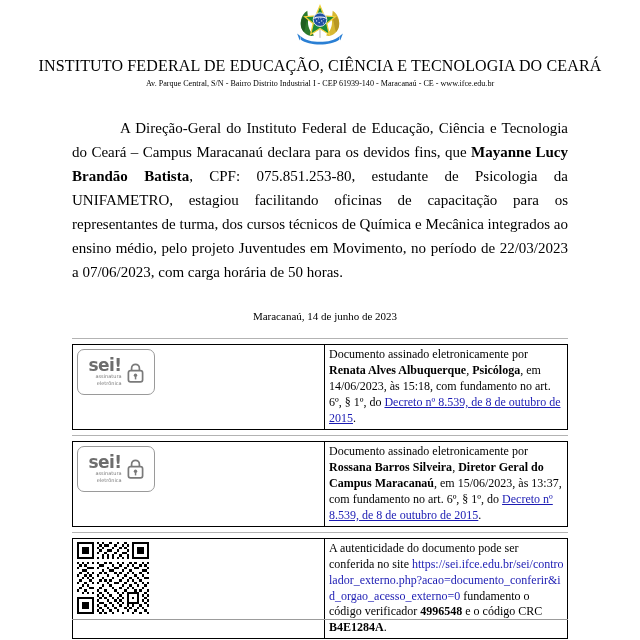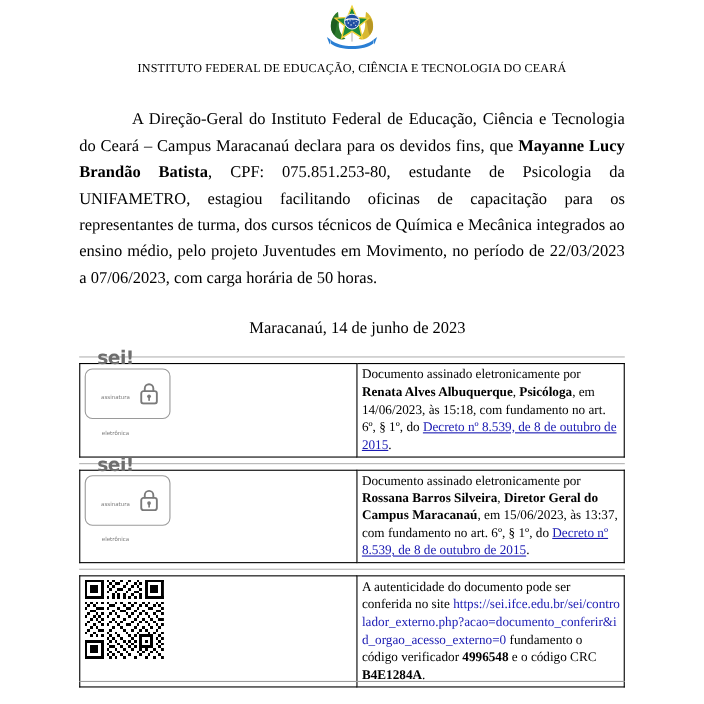--- a/index.html
+++ b/index.html
@@ -27,21 +27,21 @@
     text-align: center;
   }
   .brasao {
     display: block;
     margin: 0 auto;
     width: 52px;
     height: 44px;
   }
   .org-name {
     margin-top: 8px;
-    font-size: 11px;
+    font-size: 16px;
     letter-spacing: 0.15px;
     line-height: 1.25;
     white-space: nowrap;
   }
   .org-address {
     margin-top: 3px;
     font-size: 8.1px;
     line-height: 1.25;
     white-space: nowrap;
   }
@@ -66,21 +66,21 @@
     text-justify: inter-word;
     font-size: 15px;
     line-height: 1.60;
     text-indent: 48px;
   }
   .body-par b { font-weight: bold; }
 
   .date-line {
     margin-top: 26px;
     text-align: center;
-    font-size: 15px;
+    font-size: 11px;
     padding-left: 10px;
   }
 
   
   .blocks {
     margin: 0 auto;
     width: 496px;
     margin-top: 16px;
   }
   .rule {
@@ -131,21 +131,21 @@
     height: 46px;
     border: 1px solid #9a9a9a;
     border-radius: 7px;
     display: flex;
     align-items: center;
     justify-content: center;
     gap: 5px;
     box-sizing: border-box;
     background: #ffffff;
   }
-  .sei-left { display: flex; flex-direction: column; align-items: center; gap: 25px; }
+  .sei-left { display: flex; flex-direction: column; align-items: flex-end; }
   .sei-word {
     font-family: "DejaVu Sans", sans-serif;
     font-weight: bold;
     font-size: 17px;
     line-height: 0.95;
     color: #6e6e6e;
     letter-spacing: -0.5px;
   }
   .sei-sub {
     font-family: "DejaVu Sans", sans-serif;
@@ -213,20 +213,21 @@
         <circle cx="69" cy="37" r="1.1"></circle>
           <circle cx="50" cy="35" r="1.1"></circle>
       </g>
 
       <path d="M14 76 C34 94 86 94 106 76 L106 84 C86 100 34 100 14 84 Z" fill="#2a7fd4"></path>
       <path d="M14 76 L6 70 L12 86 Z" fill="#2a7fd4"></path>
       <path d="M106 76 L114 70 L108 86 Z" fill="#2a7fd4"></path>
     </svg>
 
     <div class="org-name">INSTITUTO FEDERAL DE EDUCAÇÃO, CIÊNCIA E TECNOLOGIA DO CEARÁ</div>
+    <div class="org-address">Av. Parque Central, S/N - Bairro Distrito Industrial I - CEP 61939-140 - Maracanaú - CE - www.ifce.edu.br</div>
   </div>
 
 
   <div class="body-wrap">
     <p class="body-par">
       <span>A Direção-Geral do Instituto Federal de Educação, Ciência e Tecnologia do Ceará – Campus Maracanaú declara para os devidos fins, que </span><b>Mayanne Lucy Brandão Batista</b><span>, CPF: 075.851.253-80, estudante de Psicologia da UNIFAMETRO, estagiou facilitando oficinas de capacitação para os representantes de turma, dos cursos técnicos de Química e Mecânica integrados ao ensino médio, pelo projeto Juventudes em Movimento, no período de 22/03/2023 a 07/06/2023, com carga horária de 50 horas.</span>
     </p>
 
     <div class="date-line">Maracanaú, 14 de junho de 2023</div>
   </div>

